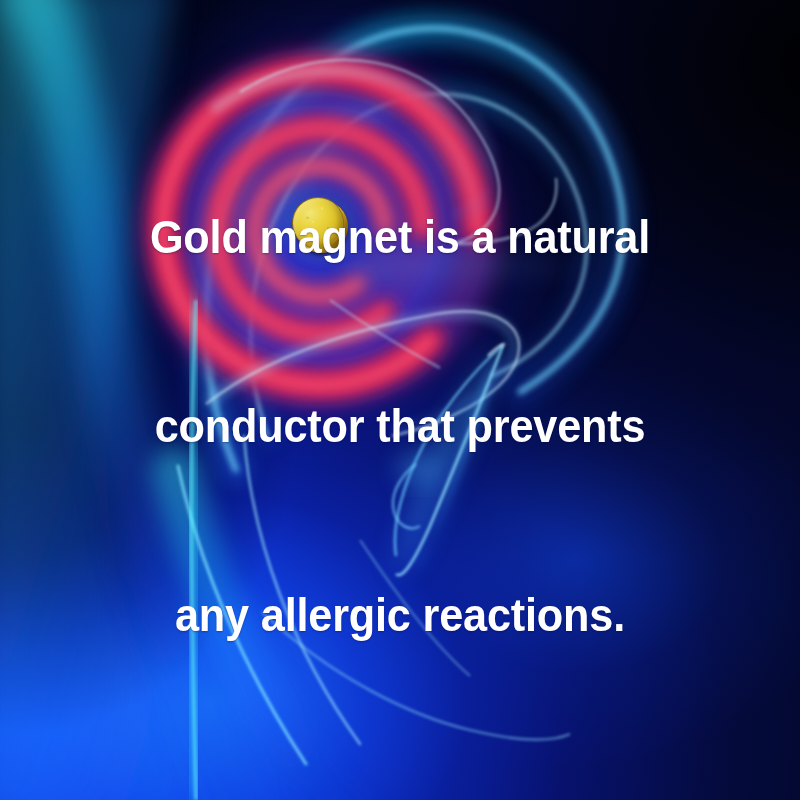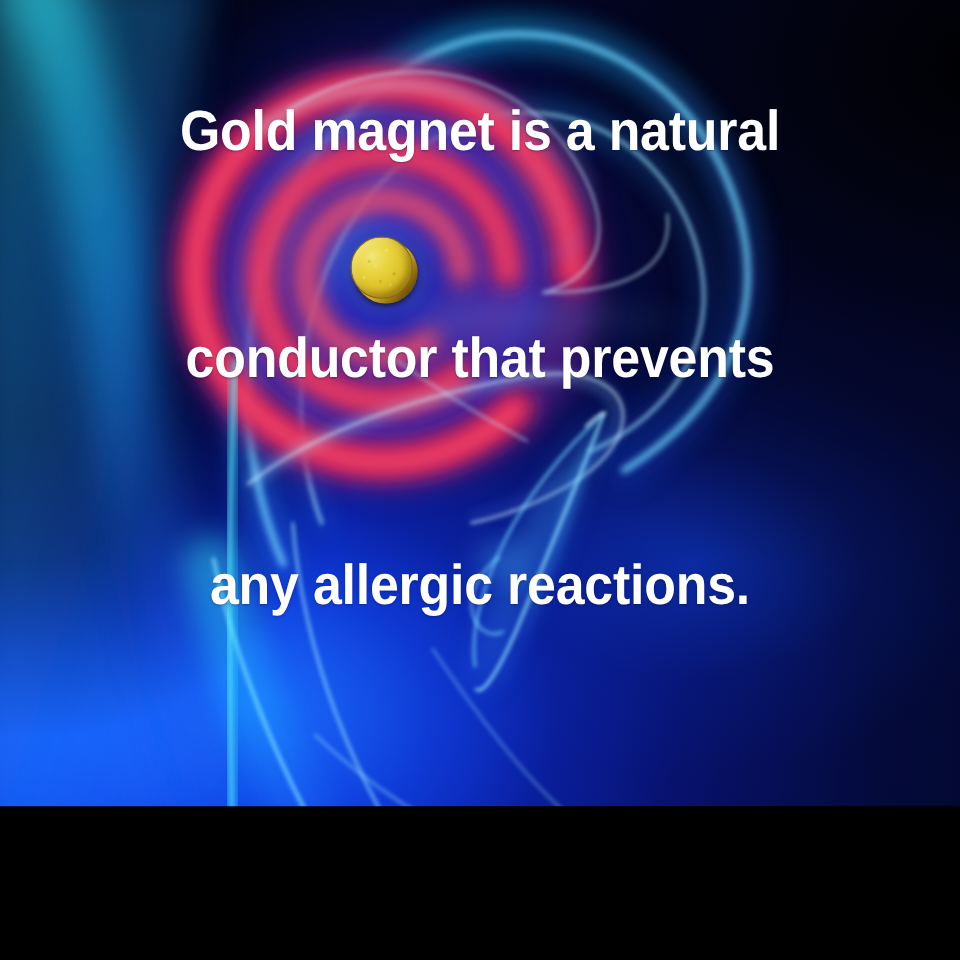--- a/index.html
+++ b/index.html
@@ -1,19 +1,19 @@
 <!DOCTYPE html>
 <html><head>
 <meta charset="utf-8">
 <title>Gold Magnet Ear Graphic</title>
 <style>
   html,body{margin:0;padding:0;background:#000;}
   #stage{
     position:relative;
-    width:800px;height:672px;
+    width:800px;height:800px;
     overflow:hidden;
     font-family:"Liberation Sans","DejaVu Sans",sans-serif;
     background:#05061a;
   }
   .layer{position:absolute;inset:0;}
 
   
   #bg-base{
     background:
       radial-gradient(120% 95% at 8% 92%, #1b63ff 0%, #0f3ae6 17%, #0b23b4 33%, #07126e 52%, #040a3a 70%, #02051c 100%);

